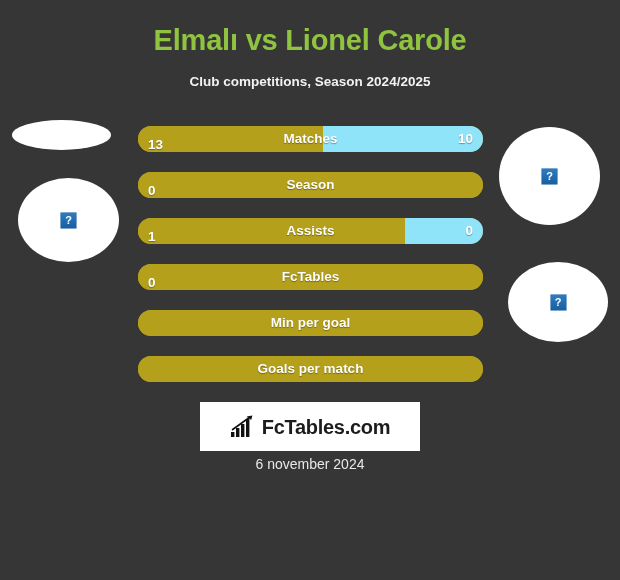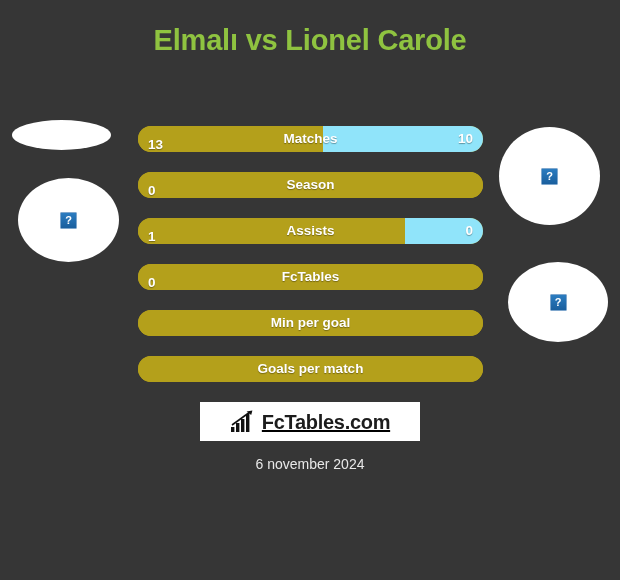--- a/index.html
+++ b/index.html
@@ -143,27 +143,26 @@
     width: 100px;
     height: 80px;
   }
 
   
   .logo-box {
     position: absolute;
     left: 200px;
     top: 402px;
     width: 220px;
-    height: 39px;
+    height: 49px;
     background: #ffffff;
     display: flex;
     align-items: center;
     justify-content: center;
     gap: 6px;
-    text-decoration: underline;
   }
   .logo-mark { display: block; }
   .logo-text {
     color: #1c1c1c;
     font-size: 20px;
     font-weight: bold;
     letter-spacing: -0.3px;
     line-height: 20px;
   }
   .footer-date {
@@ -175,20 +174,21 @@
     color: #e8e8e8;
     font-size: 14px;
     font-weight: normal;
   }
 </style>
 </head>
 <body>
 
 <div class="header">
   <h1 class="title">Elmalı vs Lionel Carole</h1>
+  <div class="subtitle">Club competitions, Season 2024/2025</div>
 </div>
 
 <div class="photo photo-left-top">
   
 </div>
 
 <div class="photo photo-left-main">
   <span class="broken-img">?</span>
 </div>
 

